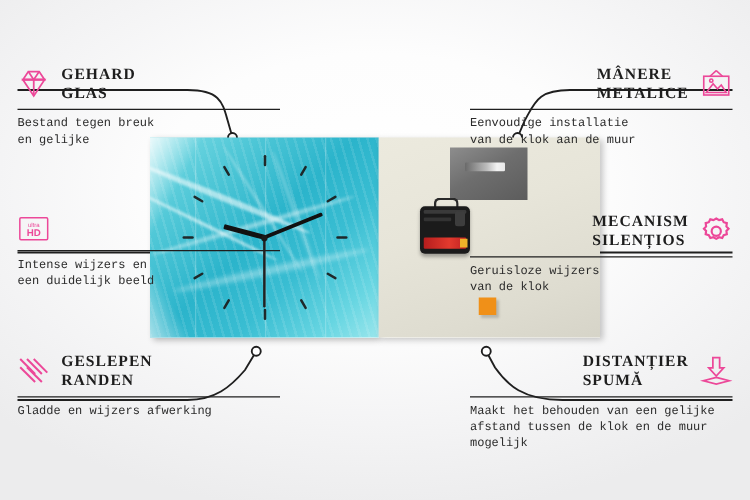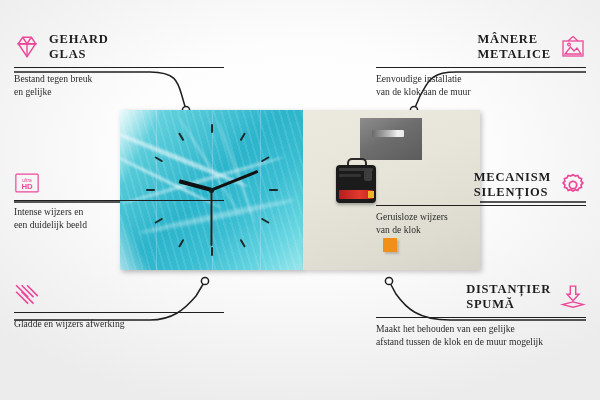--- a/index.html
+++ b/index.html
@@ -73,25 +73,25 @@
 
   
   .callout{position:absolute;width:210px;}
   .left-col{left:14px;text-align:left;}
   .right-col{left:376px;text-align:left;}
   .head{display:flex;align-items:center;gap:9px;}
   .right-col .head{justify-content:flex-end;}
   .title{font-size:12.5px;font-weight:bold;letter-spacing:.8px;color:#1d1d1d;line-height:1.22;
          text-transform:uppercase;}
   .rule{height:0;border-top:1.6px solid #1f1f1f;margin:4px 0 4px 0;width:100%;}
-  .desc{font-size:9.6px;color:#2b2b2b;line-height:1.38;}
+  .desc{font-size:9.6px;color:#2b2b2b;line-height:1.38;font-family:Liberation Mono, monospace;}
   .ico{width:26px;height:26px;flex:0 0 26px;color:#ec4899;}
   .ico svg{width:100%;height:100%;display:block;}
 
-  .c1{top:32px;} .c2{top:170px;} .c3{top:282px;}
+  .c1{top:52px;} .c2{top:170px;} .c3{top:282px;}
 
   .connectors{position:absolute;inset:0;pointer-events:none;}
 </style>
 </head>
 <body>
 
 <div class="stage">
 
   <svg class="connectors" width="600" height="400" viewBox="0 0 600 400">
     <g fill="none" stroke="#1f1f1f" stroke-width="1.5">
@@ -207,20 +207,24 @@
     <div class="head">
       <span class="ico">
         <svg viewBox="0 0 24 24" fill="none" stroke="currentColor" stroke-width="1.5">
           <path d="M2 3 L13 14"></path>
             <path d="M2 9 L13 20"></path>
           <path d="M7 3 L18 14"></path>
             <path d="M7 9 L18 20"></path>
           <path d="M12 3 L22 13"></path>
         </svg>
       </span>
+      <span class="title">
+        <span>GESLEPEN</span><br>
+        <span>RANDEN</span>
+      </span>
     </div>
     <div class="rule"></div>
     <div class="desc">
       <span>Gladde en wijzers afwerking</span>
     </div>
   </div>
 
   <div class="callout right-col c1">
     <div class="head">
       <span class="title">

